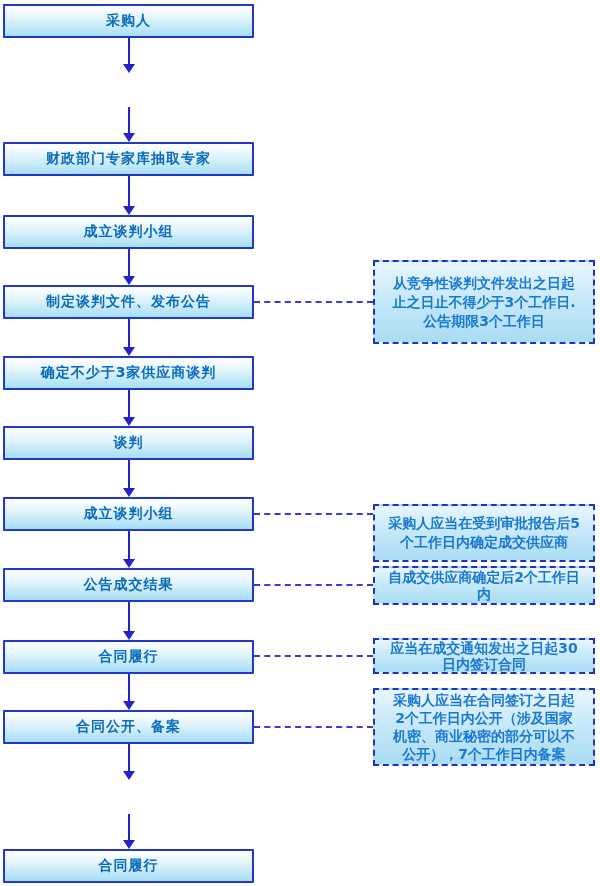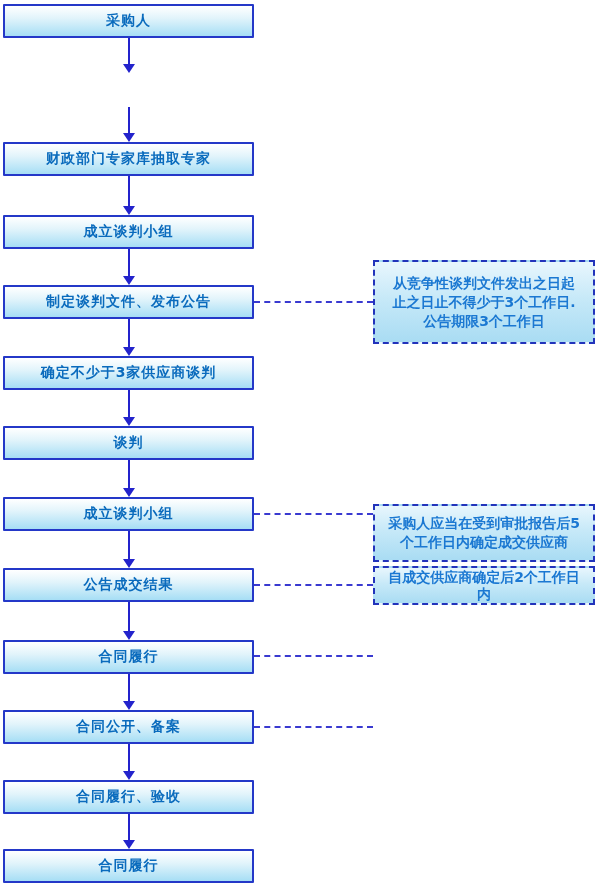--- a/index.html
+++ b/index.html
@@ -70,23 +70,20 @@
   </div>
   <div class="node" style="top:568px">
     <span class="node-label">公告成交结果</span>
   </div>
   <div class="node" style="top:640px">
     <span class="node-label">合同履行</span>
   </div>
   <div class="node" style="top:710px">
     <span class="node-label">合同公开、备案</span>
   </div>
-  <div class="node" style="top:780px">
-    <span class="node-label">合同履行、验收</span>
-  </div>
   <div class="node" style="top:849px">
     <span class="node-label">合同履行</span>
   </div>
 
   <div class="arrow" style="top:38px;height:35px"></div>
   <div class="arrow" style="top:107px;height:35px"></div>
   <div class="arrow" style="top:176px;height:39px"></div>
   <div class="arrow" style="top:249px;height:36px"></div>
   <div class="arrow" style="top:319px;height:37px"></div>
   <div class="arrow" style="top:390px;height:36px"></div>
@@ -109,14 +106,24 @@
     <div class="note-line">公告期限3个工作日</div>
   </div>
   <div class="note" style="top:504px;height:58px;line-height:19px">
     <div class="note-line">采购人应当在受到审批报告后5</div>
     <div class="note-line">个工作日内确定成交供应商</div>
   </div>
   <div class="note" style="top:566px;height:39px;line-height:17px">
     <div class="note-line">自成交供应商确定后2个工作日</div>
     <div class="note-line">内</div>
   </div>
+  <div class="note" style="top:638px;height:36px;line-height:16px">
+    <div class="note-line">应当在成交通知发出之日起30</div>
+    <div class="note-line">日内签订合同</div>
+  </div>
+  <div class="note" style="top:688px;height:78px;line-height:18px">
+    <div class="note-line">采购人应当在合同签订之日起</div>
+    <div class="note-line">2个工作日内公开（涉及国家</div>
+    <div class="note-line">机密、商业秘密的部分可以不</div>
+    <div class="note-line">公开），7个工作日内备案</div>
+  </div>
 
 </div>
 
 </body></html>

